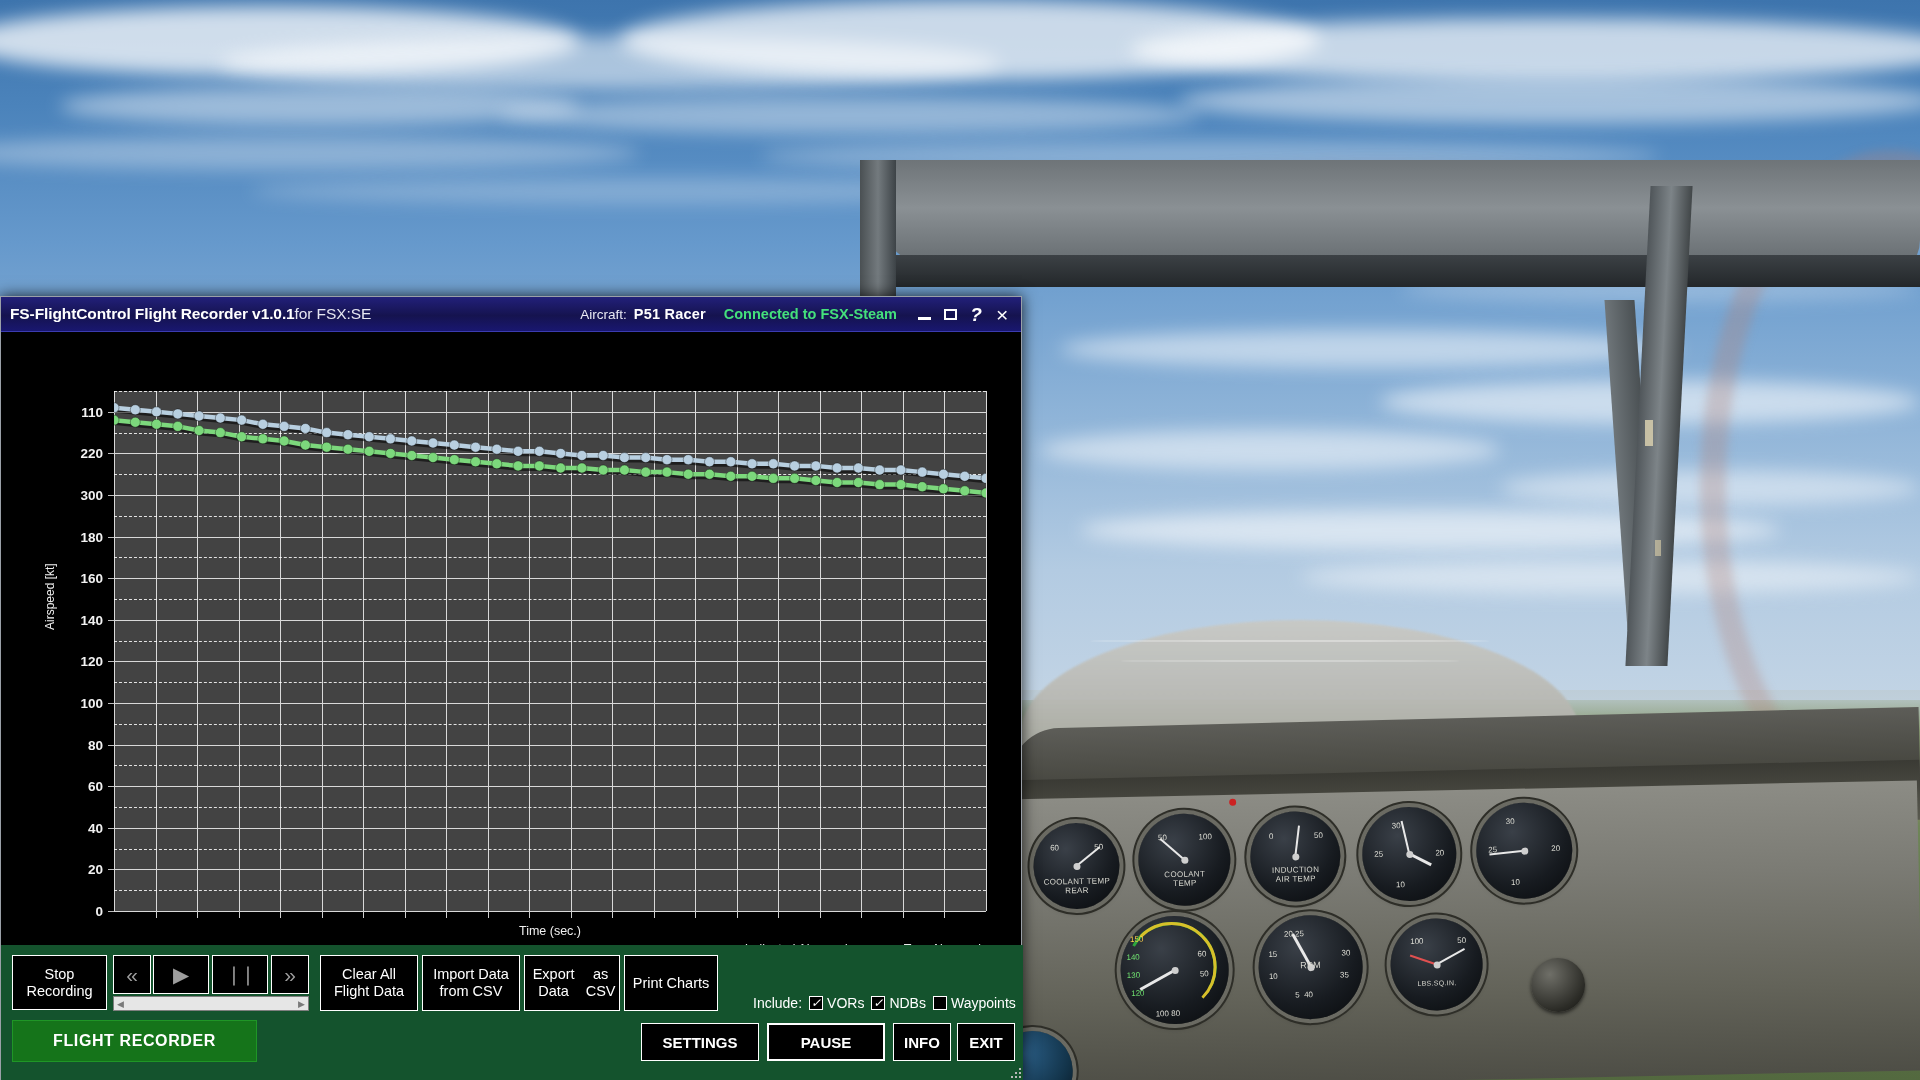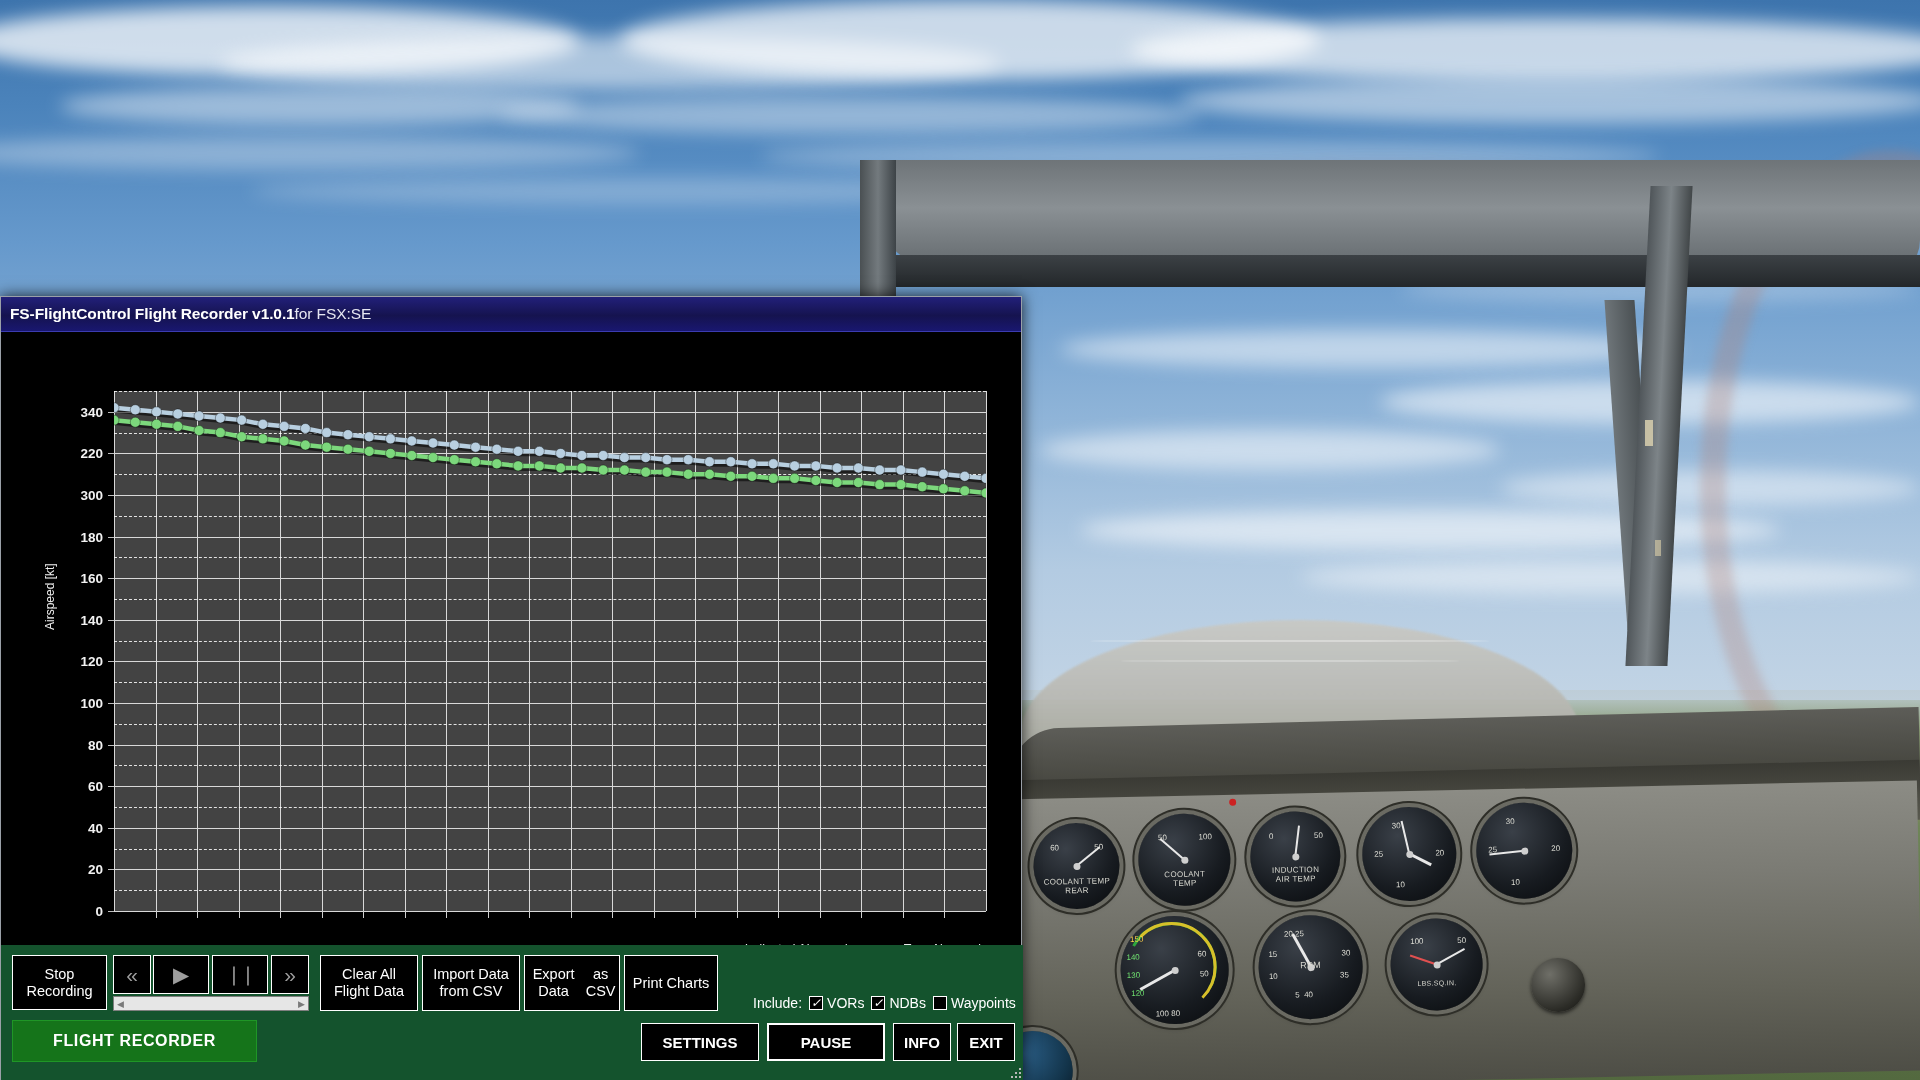--- a/index.html
+++ b/index.html
@@ -368,20 +368,37 @@
     <div class="knob" style="left:530px;top:170px;width:54px;height:54px;"></div>
     <div class="bluegauge" style="left:-10px;top:232px;width:80px;height:80px;"></div>
     <div class="knob" style="left:-24px;top:140px;width:34px;height:34px;"></div>
   </div>
 </div>
 
 <div id="app">
 
   <div class="titlebar">
     <div class="tb-title"><span>FS-FlightControl Flight Recorder </span><span class="ver">v1.0.1</span><span class="light">for FSX:SE</span></div>
+    <div class="tb-right">
+      <span class="tb-ac-lbl">Aircraft:</span>
+      <span class="tb-ac-val">P51 Racer</span>
+      <span class="tb-conn">Connected to FSX-Steam</span>
+      <span class="wbtn">
+          <i class="mini"></i>
+        </span>
+      <span class="wbtn">
+          <i class="maxi"></i>
+        </span>
+      <span class="wbtn">
+          <i class="qm">?</i>
+        </span>
+      <span class="wbtn">
+          <i class="xx">×</i>
+        </span>
+    </div>
   </div>
 
   <div class="chartzone">
     <div class="axis-title-y">Airspeed [kt]</div>
     <div id="plot">
         <div class="vgrid" style="left: 0px;"></div>
         <div class="vgrid" style="left: 42px;"></div>
         <div class="vgrid" style="left: 83px;"></div>
         <div class="vgrid" style="left: 125px;"></div>
         <div class="vgrid" style="left: 166px;"></div>
@@ -512,20 +529,21 @@
         <circle cx="701.85" cy="74.88" r="5" fill="#b8cfe0" stroke="rgba(0,0,0,.35)" stroke-width="1"></circle>
         <circle cx="723.12" cy="76.96" r="5" fill="#b8cfe0" stroke="rgba(0,0,0,.35)" stroke-width="1"></circle>
         <circle cx="744.39" cy="76.96" r="5" fill="#b8cfe0" stroke="rgba(0,0,0,.35)" stroke-width="1"></circle>
         <circle cx="765.66" cy="79.04" r="5" fill="#b8cfe0" stroke="rgba(0,0,0,.35)" stroke-width="1"></circle>
         <circle cx="786.93" cy="79.04" r="5" fill="#b8cfe0" stroke="rgba(0,0,0,.35)" stroke-width="1"></circle>
         <circle cx="808.20" cy="81.12" r="5" fill="#b8cfe0" stroke="rgba(0,0,0,.35)" stroke-width="1"></circle>
         <circle cx="829.46" cy="83.20" r="5" fill="#b8cfe0" stroke="rgba(0,0,0,.35)" stroke-width="1"></circle>
         <circle cx="850.73" cy="85.28" r="5" fill="#b8cfe0" stroke="rgba(0,0,0,.35)" stroke-width="1"></circle>
         <circle cx="872.00" cy="87.36" r="5" fill="#b8cfe0" stroke="rgba(0,0,0,.35)" stroke-width="1"></circle>
       </svg>
+    <div class="axis-title-x">Time (sec.)</div>
     <div class="legend">
       <div class="leg">
         <span class="leg-swatch">
           <i class="bar l" id="sw0a" style="background: rgb(124, 216, 124);"></i>
             <i class="dot" id="sw0c" style="background: rgb(124, 216, 124);"></i>
             <i class="bar r" id="sw0b" style="background: rgb(124, 216, 124);"></i>
         </span>
         <span class="leg-txt">Indicated Airspeed</span>
       </div>
       <div class="leg">
@@ -574,21 +592,21 @@
       <div class="ylabel" style="top: 287.8px; right: 918px;">140</div>
       <div class="ytickline" style="left: 107px; top: 287.8px;"></div>
       <div class="ylabel" style="top: 246.2px; right: 918px;">160</div>
       <div class="ytickline" style="left: 107px; top: 246.2px;"></div>
       <div class="ylabel" style="top: 204.6px; right: 918px;">180</div>
       <div class="ytickline" style="left: 107px; top: 204.6px;"></div>
       <div class="ylabel" style="top: 163px; right: 918px;">300</div>
       <div class="ytickline" style="left: 107px; top: 163px;"></div>
       <div class="ylabel" style="top: 121.4px; right: 918px;">220</div>
       <div class="ytickline" style="left: 107px; top: 121.4px;"></div>
-      <div class="ylabel" style="top: 79.8px; right: 918px;">340</div>
+      <div class="ylabel" style="top: 79.8px; right: 918px;">110</div>
       <div class="ytickline" style="left: 107px; top: 79.8px;"></div>
     </div>
 
   <div class="toolbar">
 
     <div class="btn" style="left:11px;top:10px;width:95px;height:55px;flex-direction:column;">
       <span>Stop</span>
       <span>Recording</span>
     </div>
 

